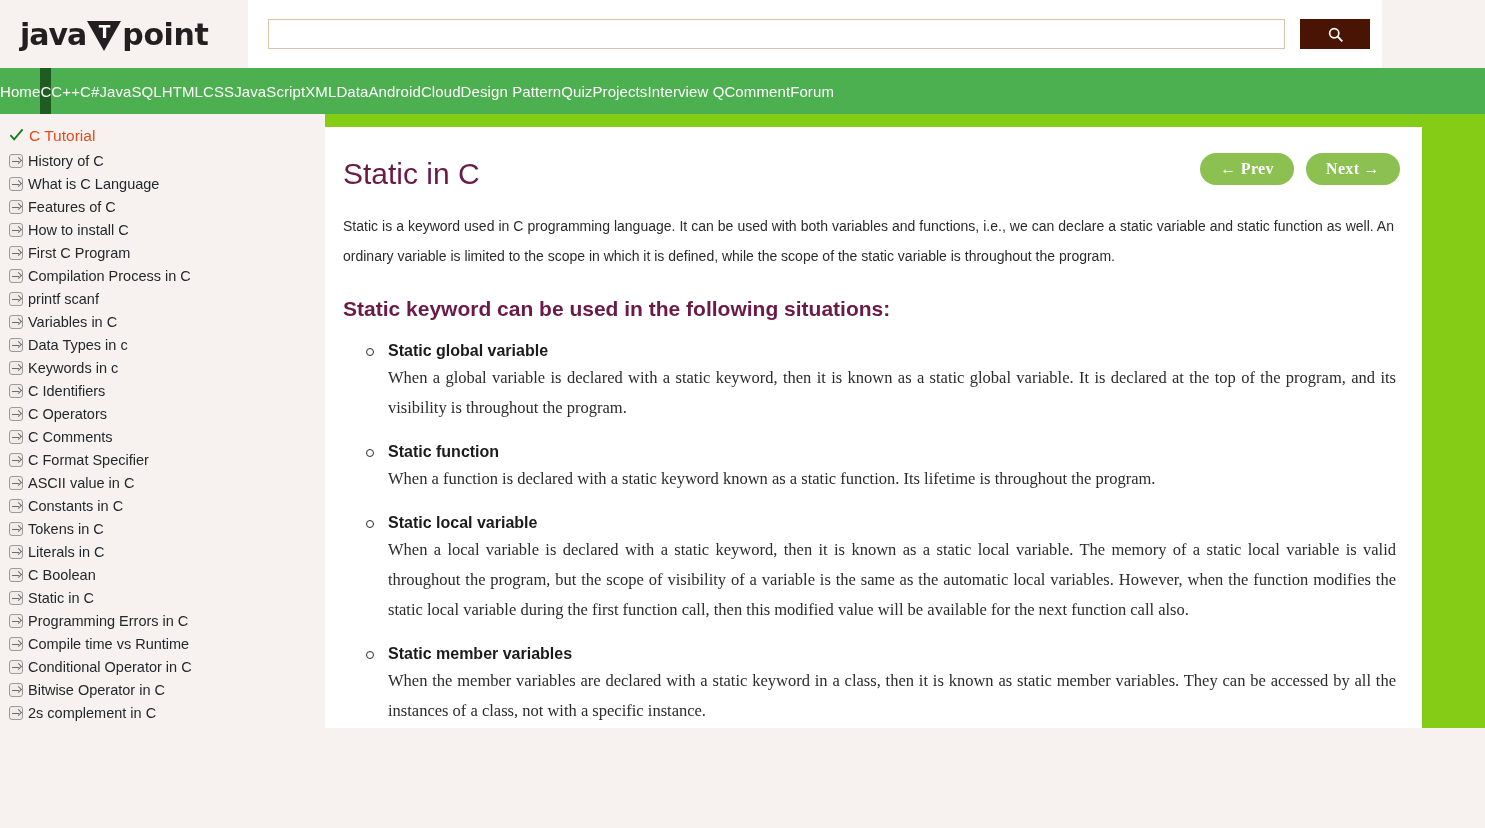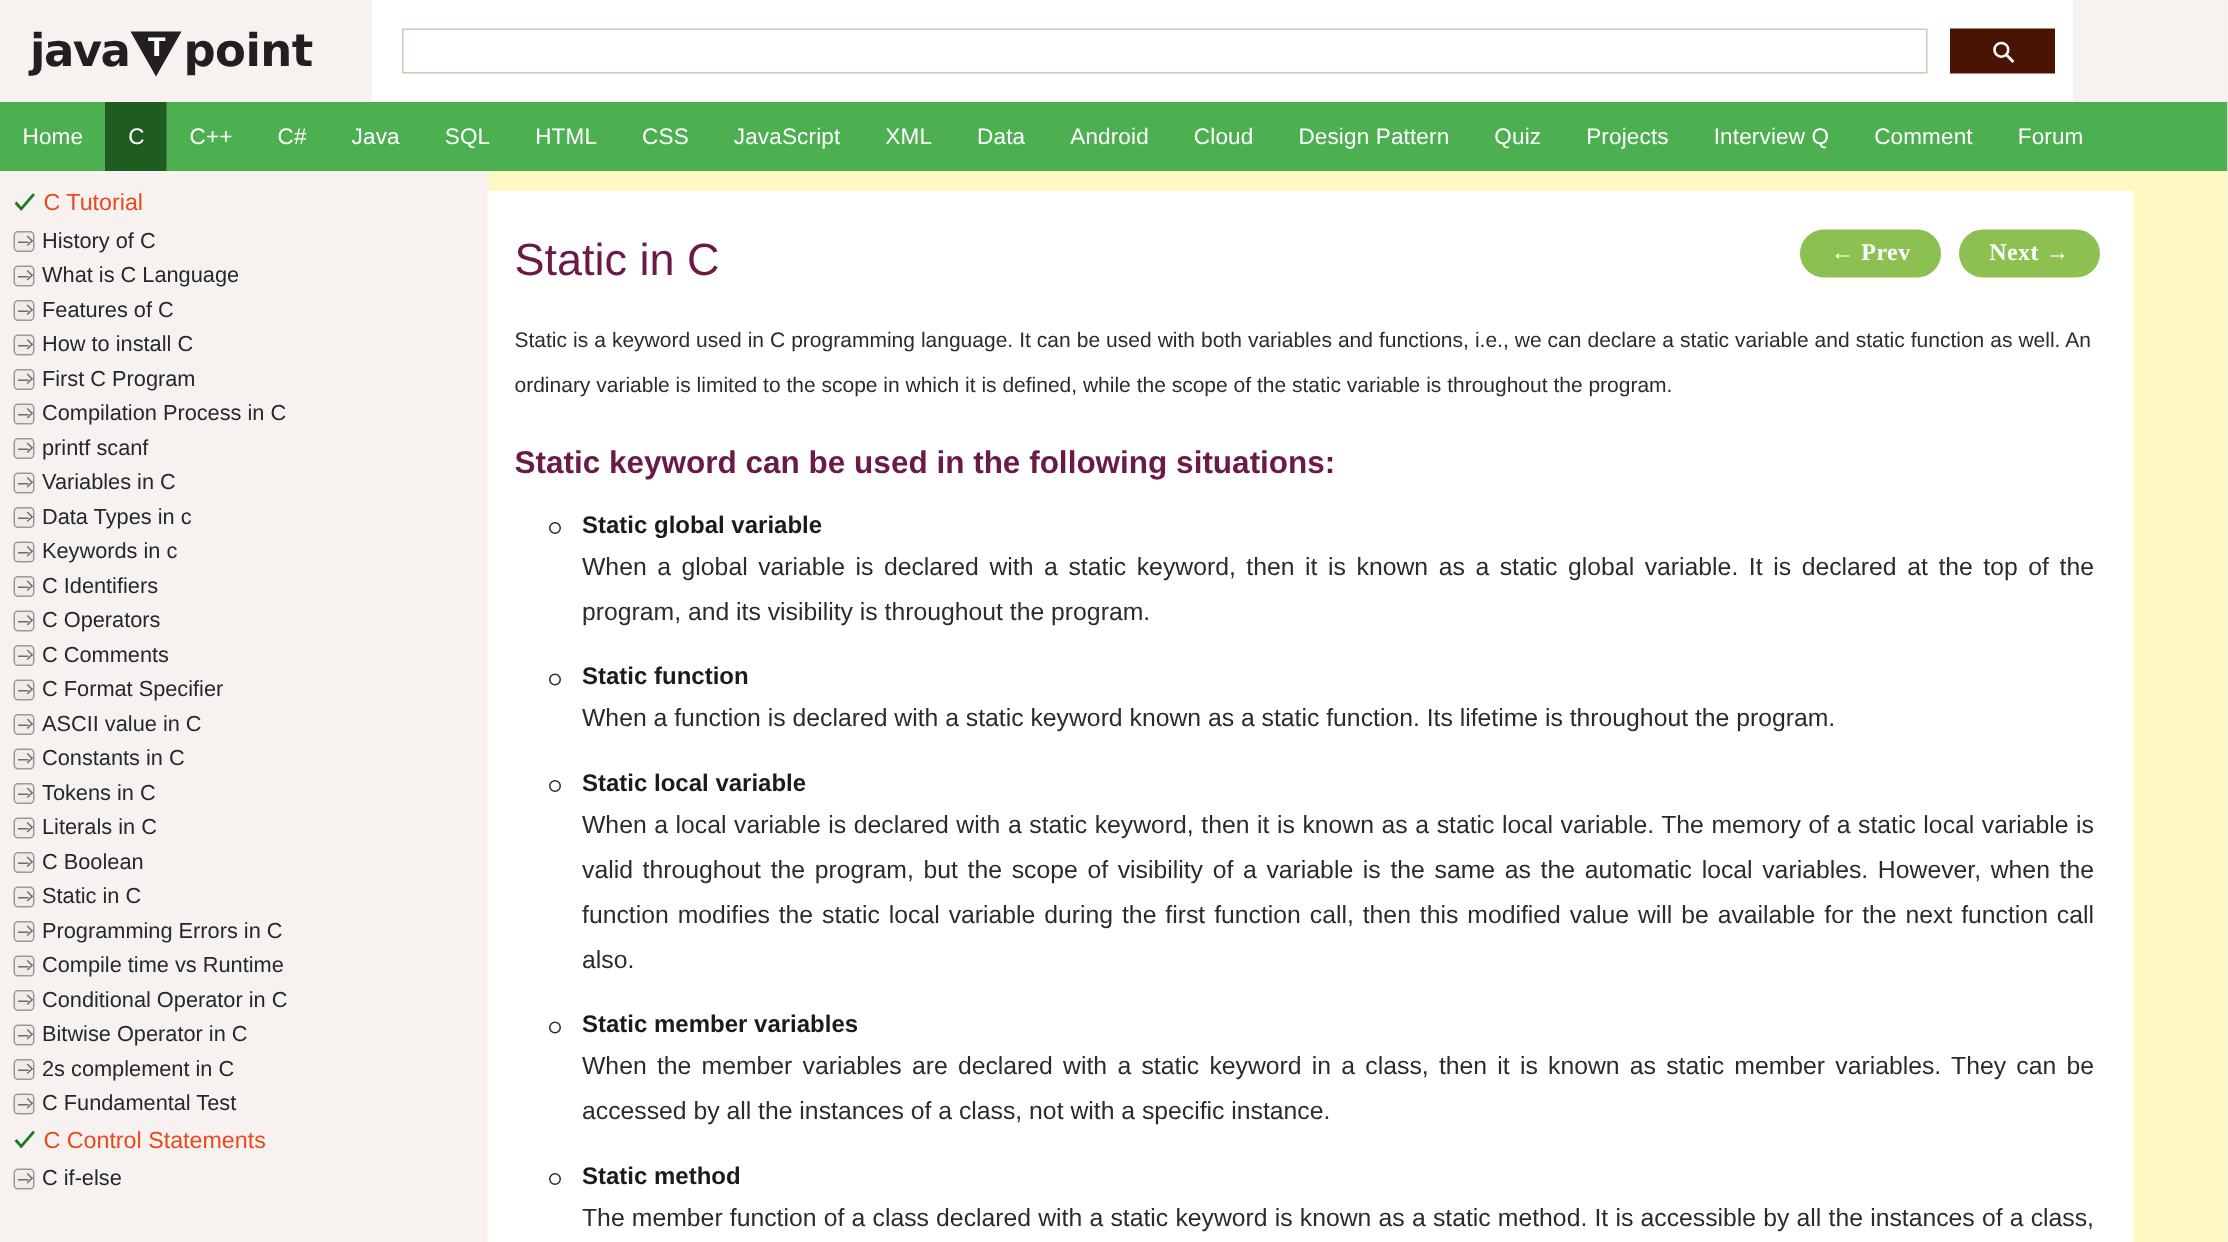--- a/index.html
+++ b/index.html
@@ -98,34 +98,34 @@
   .nav {
     height: 46px;
     background: #4caf50;
     display: flex;
     align-items: stretch;
     font-family: "Liberation Sans", sans-serif;
   }
   .nav-item {
     display: flex;
     align-items: center;
-    padding: 0 15px;
+    padding: 0 0;
     color: #ffffff;
     font-size: 15px;
     cursor: pointer;
     white-space: nowrap;
     letter-spacing: 0.1px;
   }
   .nav-item.active { background: #1f5c22; }
 
   
   .page {
     display: flex;
-    height: 714px;
-    background: #fef9c3;
+    height: 614px;
+    background: #84cc16;
   }
 
   
   .sidebar {
     width: 325px;
     background: #f7f2f0;
     padding: 8px 0 0 4px;
     overflow: hidden;
     flex: none;
   }
@@ -253,21 +253,21 @@
     font-weight: 700;
     color: #1b1b1b;
     line-height: 24px;
     font-family: "Liberation Sans", sans-serif;
   }
   .pt-desc {
     font-size: 16.5px;
     line-height: 30px;
     color: #2b2b2b;
     text-align: justify;
-    font-family: Liberation Sans, sans-serif;
+    font-family: Liberation Serif, serif;
     padding-right: 4px;
   }
 </style>
 </head>
 <body>
 
 <div class="header">
   <div class="logo-zone">
     <div class="logo">
       <span class="lt">java</span>

